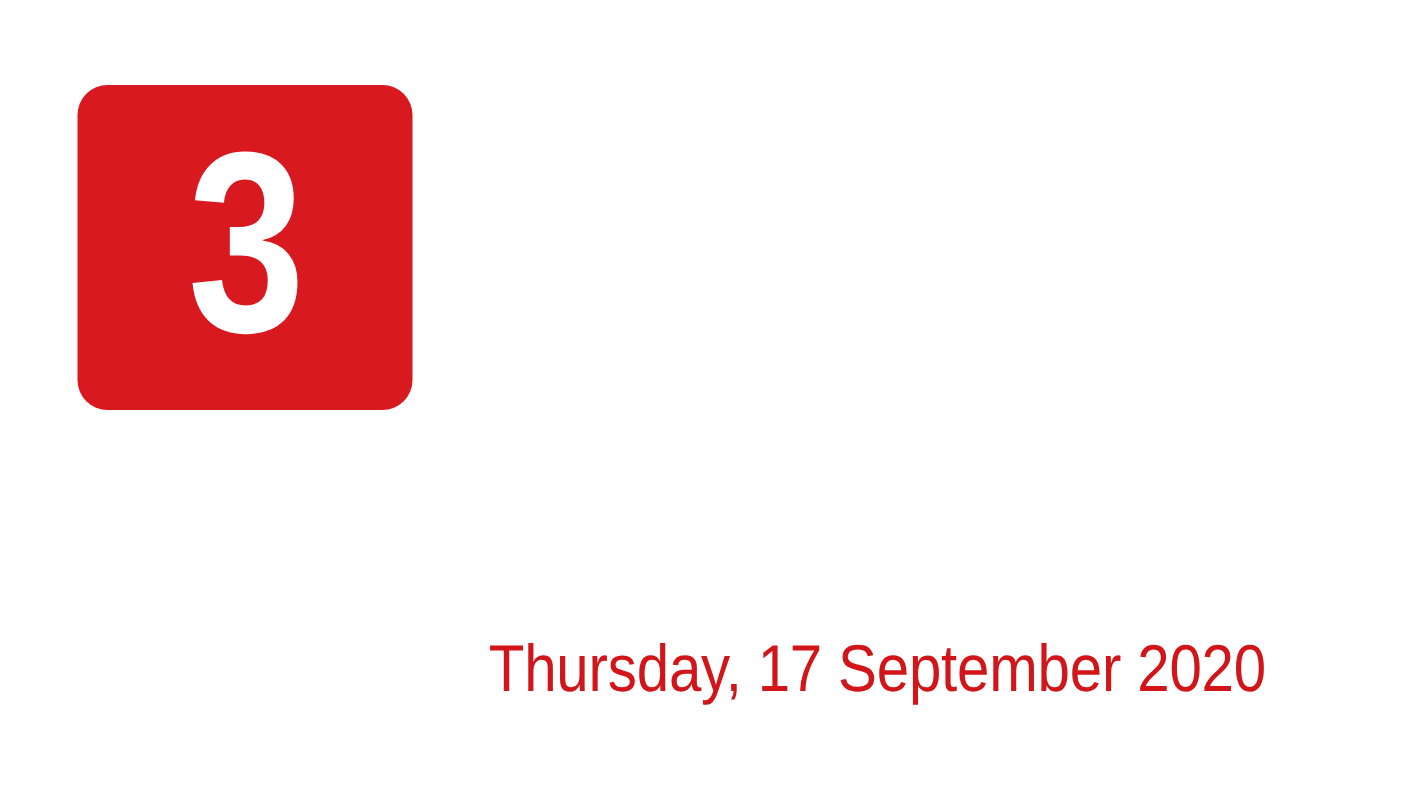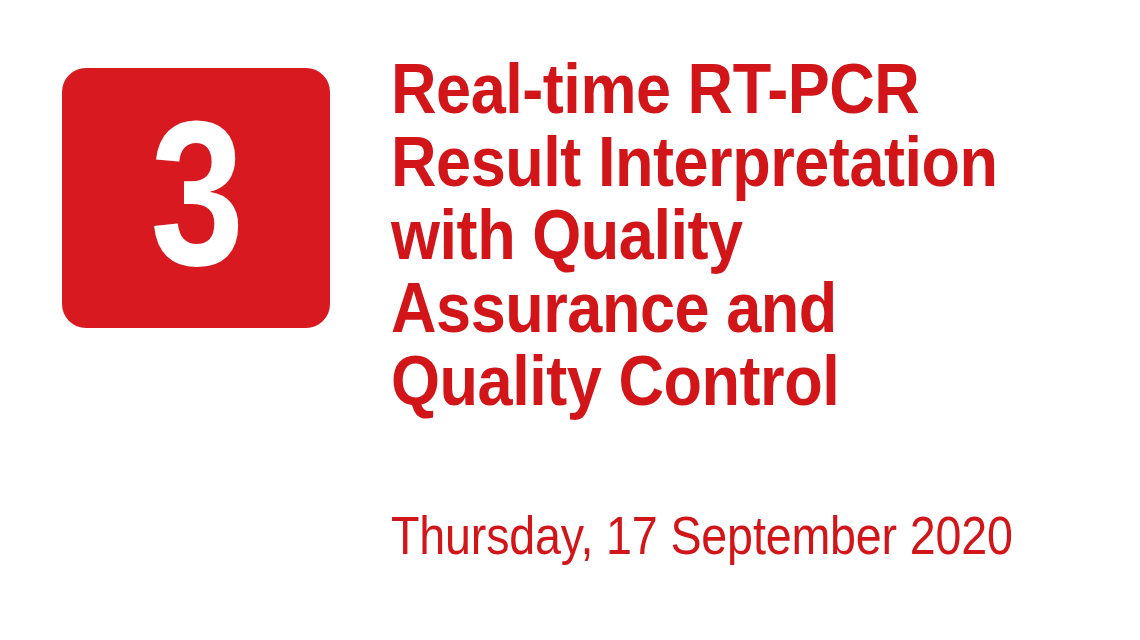--- a/index.html
+++ b/index.html
@@ -85,23 +85,16 @@
 </style>
 </head>
 <body>
 
 <div class="slide">
 
   <div class="badge">
     <span class="badge-number">3</span>
   </div>
 
-  <div class="title-block">
-    <div class="title-line">Real-time RT-PCR</div>
-    <div class="title-line">Result Interpretation</div>
-    <div class="title-line">with Quality</div>
-    <div class="title-line">Assurance and</div>
-    <div class="title-line">Quality Control</div>
-  </div>
 
   <div class="date-line">Thursday, 17 September 2020</div>
 
 </div>
 
 </body></html>

